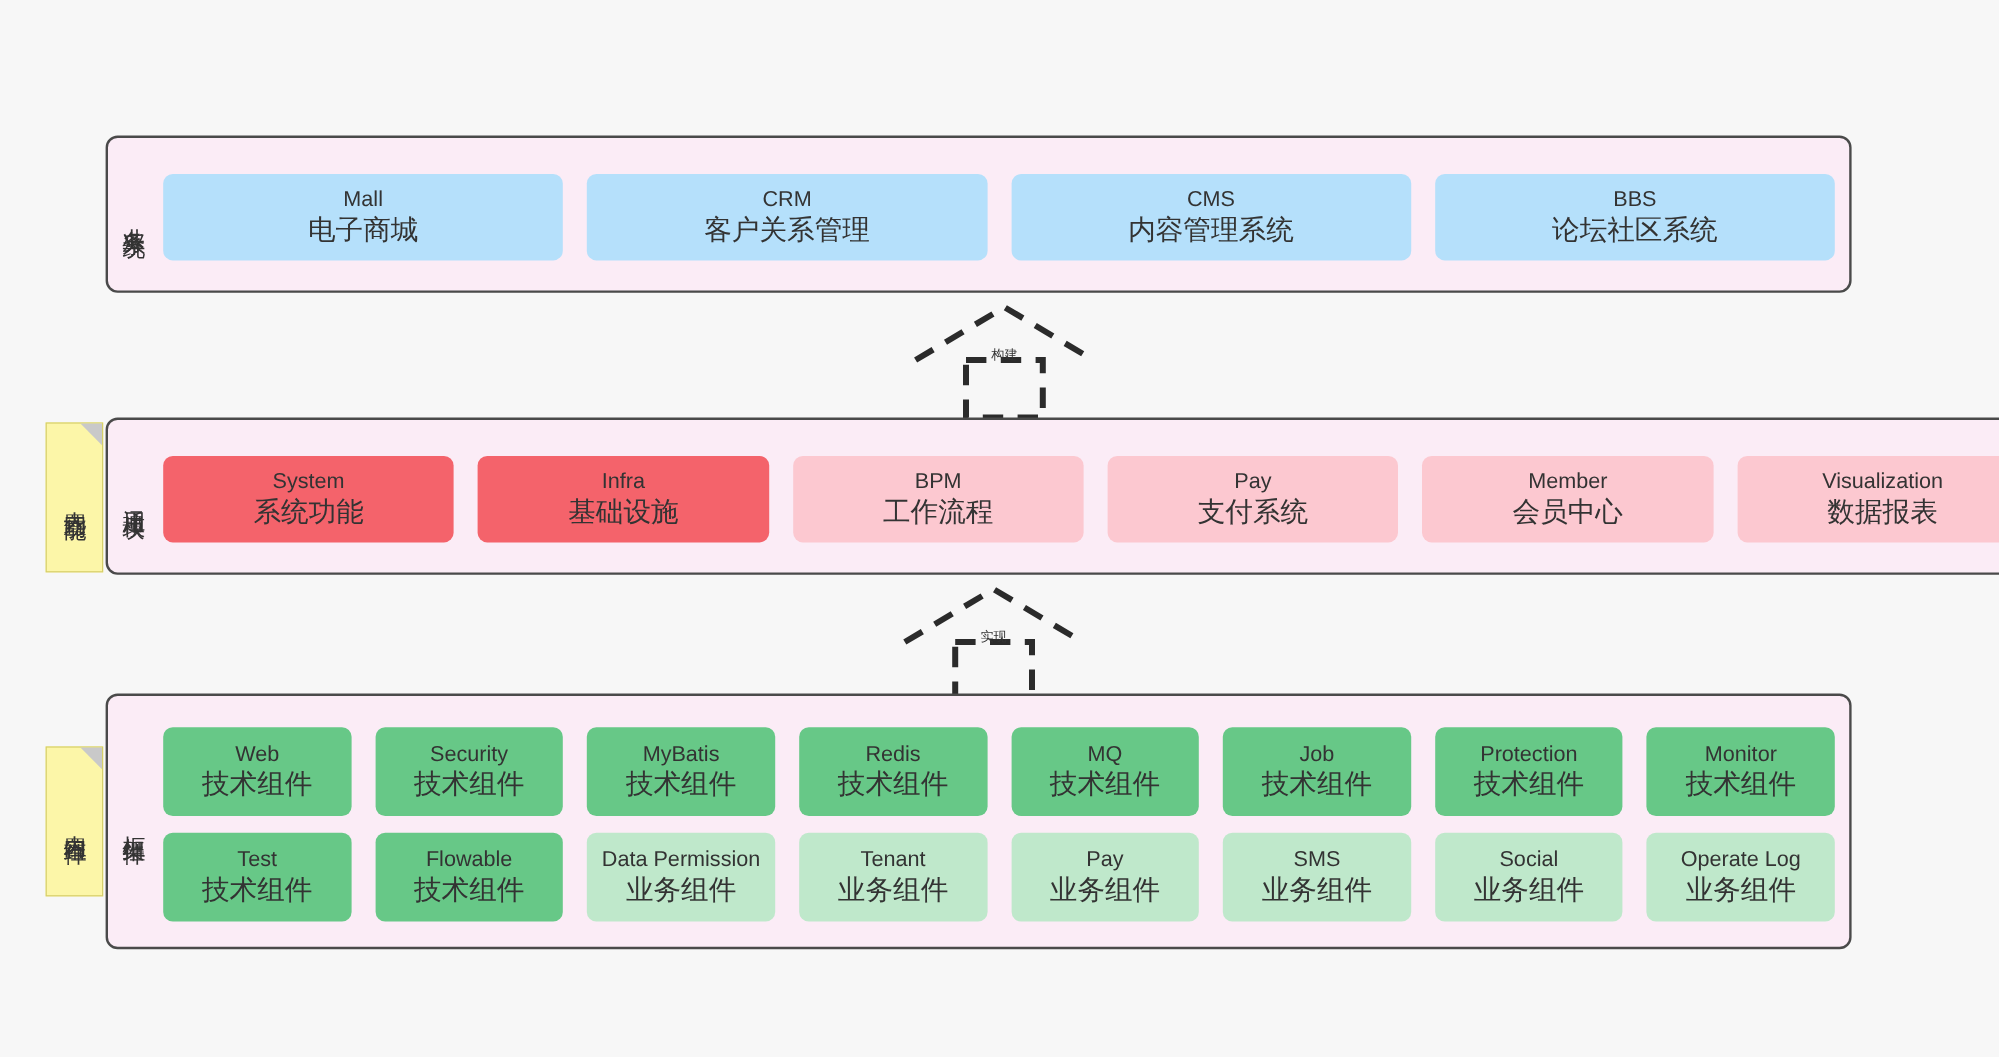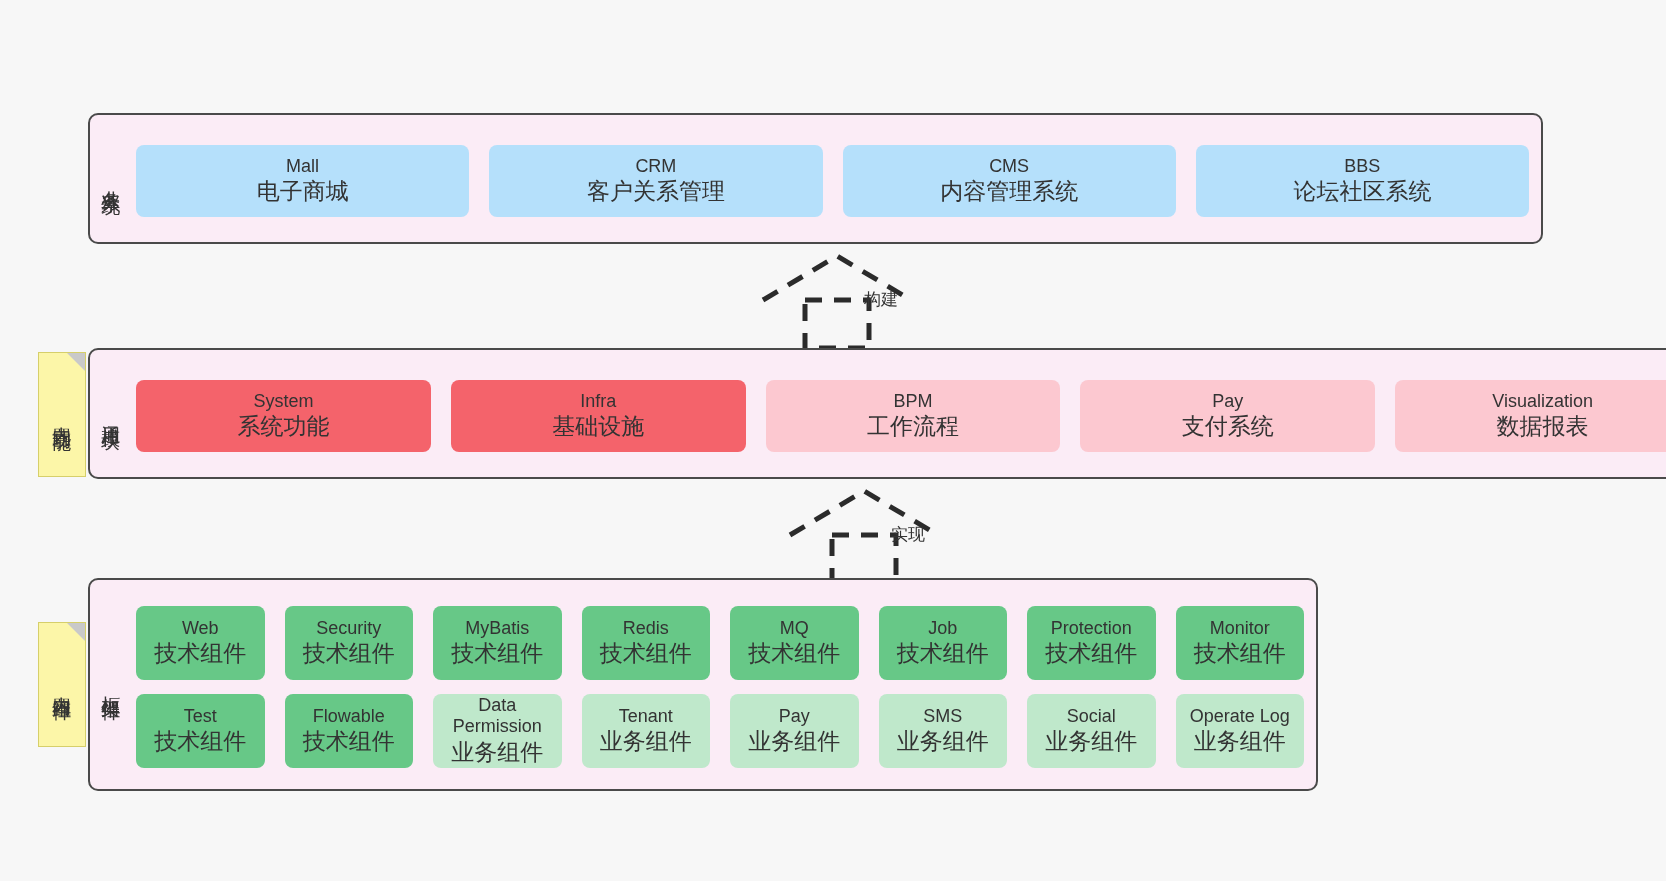--- a/index.html
+++ b/index.html
@@ -77,21 +77,21 @@
   .c-red         { background: #f4636b; }
   .c-pink        { background: #fcc8d0; }
   .c-green       { background: #67c887; }
   .c-green-light { background: #bfe8cb; }
 
   
   #layer-business  { left: 88px;  top: 113px; width: 1455px; height: 131px; }
   #layer-business .row { height: 72px; }
   #layer-modules   { left: 88px;  top: 348px; width: 1616px; height: 131px; }
   #layer-modules .row { height: 72px; }
-  #layer-framework { left: 88px;  top: 578px; width: 1230px; height: 213px; }
+  #layer-framework { left: 88px;  top: 578px; width: 1455px; height: 213px; }
   #layer-framework .row { height: 74px; }
 
   
   .note {
     position: absolute;
     width: 48px;
     background: #fcf6a8;
     border: 1px solid #d6cf6a;
     box-sizing: border-box;
     display: flex;
@@ -118,33 +118,32 @@
   #note-builtin-feature   { left: 38px; top: 352px; height: 125px; }
   #note-builtin-component { left: 38px; top: 622px; height: 125px; }
 
   
   .arrow {
     position: absolute;
     width: 160px;
     height: 96px;
   }
   #arrow-build   { left: 757px; top: 252px; }
-  #arrow-realize { left: 784px; top: 487px; }
+  #arrow-realize { left: 748px; top: 487px; }
   .arrow svg { display: block; overflow: visible; }
   .arrow-label {
     position: absolute;
     left: 50%;
     transform: translateX(-50%);
     top: 36px;
-    font-size: 17px;
+    font-size: 11px;
     color: #333333;
     background: transparent;
     white-space: nowrap;
     user-select: none;
-    margin-left: 44px;
   }
 </style>
 </head>
 <body>
 
 <div class="layer" id="layer-business">
   <div class="layer-title">业务系统</div>
   <div class="layer-body">
     <div class="row">
       <div class="cell c-blue">
@@ -189,20 +188,24 @@
       </div>
       <div class="cell c-pink">
         <span>BPM</span>
         <span class="cell-sub">工作流程</span>
       </div>
       <div class="cell c-pink">
         <span>Pay</span>
         <span class="cell-sub">支付系统</span>
       </div>
       <div class="cell c-pink">
+        <span>Member</span>
+        <span class="cell-sub">会员中心</span>
+      </div>
+      <div class="cell c-pink">
         <span>Visualization</span>
         <span class="cell-sub">数据报表</span>
       </div>
     </div>
   </div>
 </div>
 
 <div class="arrow" id="arrow-realize">
   <svg width="160" height="96" viewBox="0 0 160 96">
     <path d="M 6 48 L 80 4 L 154 48" fill="none" stroke="#2b2b2b" stroke-width="5" stroke-dasharray="17,12" stroke-linecap="butt"></path>

